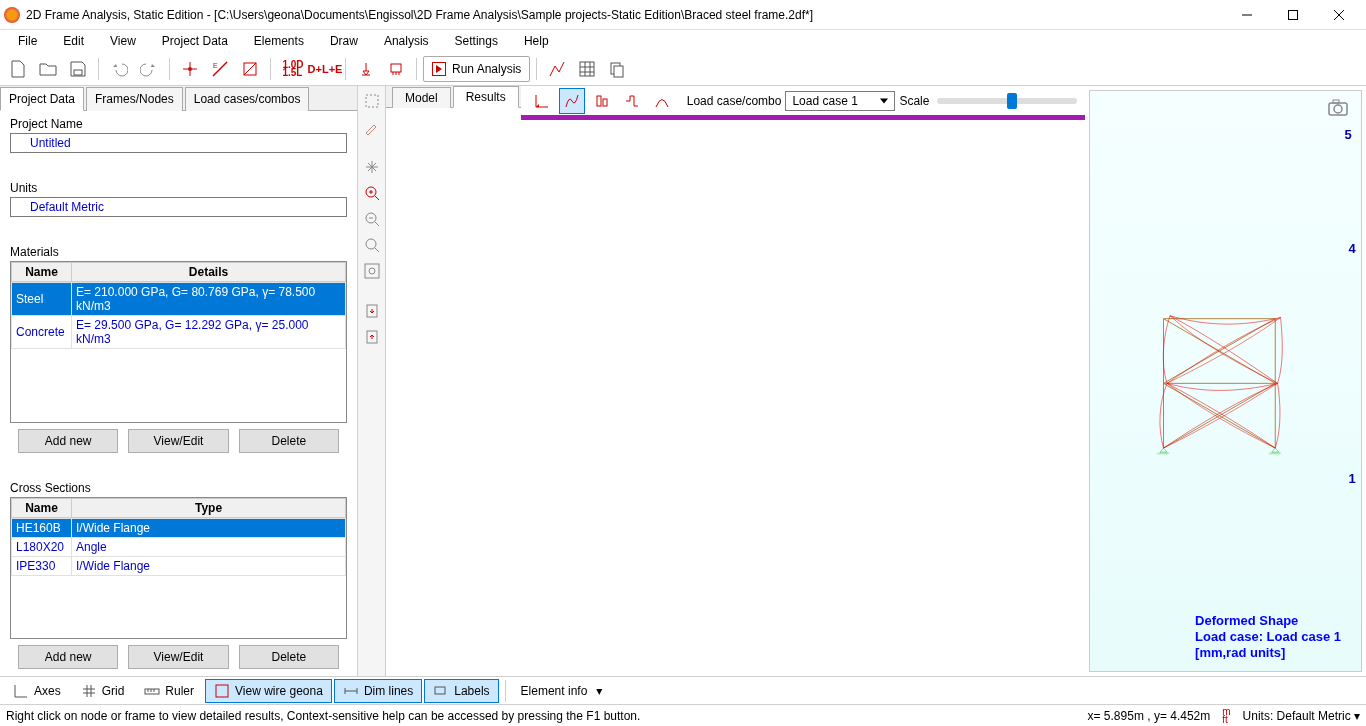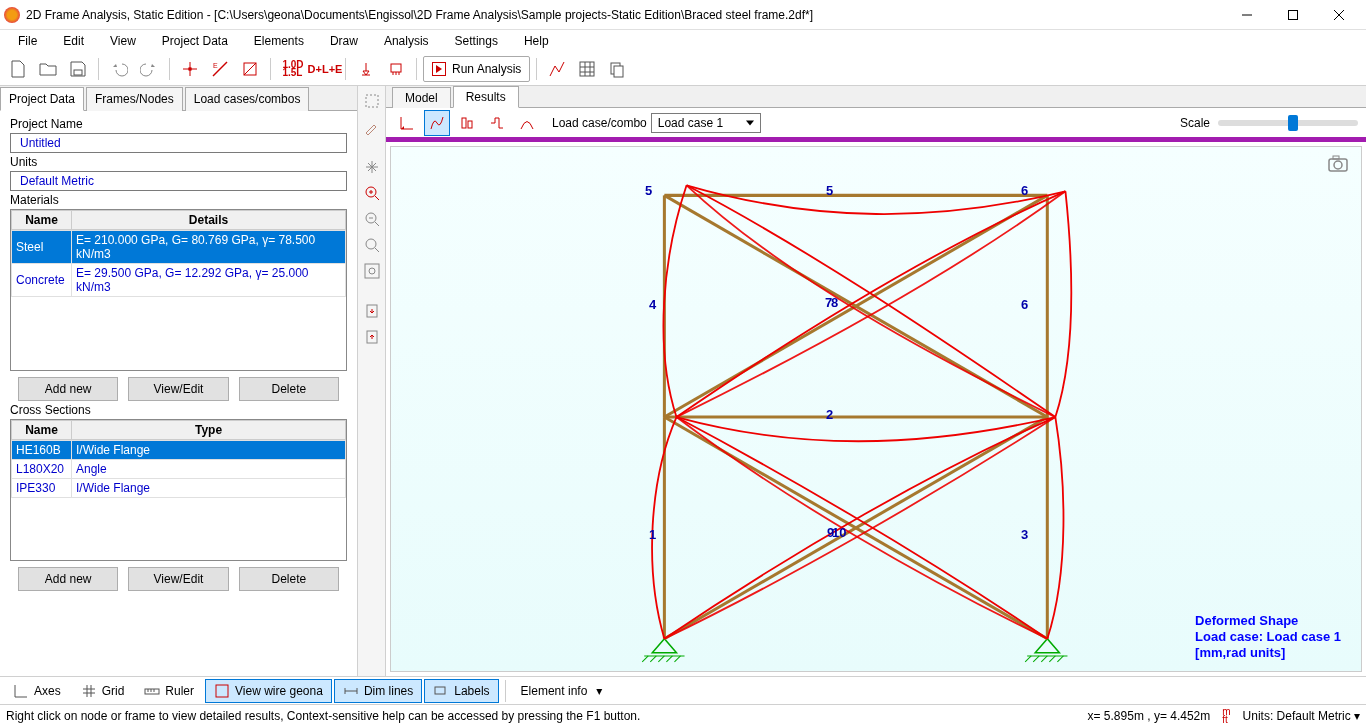--- a/index.html
+++ b/index.html
@@ -29,40 +29,40 @@
 
 .main { display:flex; height: calc(100% - 30px - 22px - 34px - 28px - 22px); }
 .leftpanel { width:358px; border-right:1px solid #d0d0d0; display:flex; flex-direction:column; }
 
 
 .ltabs { display:flex; border-bottom:1px solid #aaa; background:#f0f0f0; }
 .ltab { padding:4px 8px; font-size:12px; border:1px solid #aaa; border-bottom:none; background:#f5f5f5; cursor:pointer; position:relative; top:1px; margin-right:2px; }
 .ltab.active { background:#fff; border-bottom:1px solid #fff; }
 
 .lcontent { padding:6px 10px; overflow-y:auto; flex:1; }
-.fieldset { margin-bottom:2px; }
+.fieldset { margin-bottom:28px; }
 .fieldset .legend { font-size:12px; margin-bottom:2px; }
-.textin { width:100%; border:1px solid #7a7a7a; padding:2px 9px; color:#0000cc; font-size:12px; height:20px; }
+.textin { width:100%; border:1px solid #7a7a7a; padding:2px 19px; color:#0000cc; font-size:12px; height:20px; }
 
 .grid { border:1px solid #888; background:#fff; }
 .grid table { width:100%; border-collapse:collapse; }
 .grid th { background:#f0f0f0; border:1px solid #ccc; padding:2px 4px; font-weight:bold; font-size:12px; }
 .grid td { border:1px solid #e0e0e0; padding:2px 4px; font-size:12px; color:#0000cc; }
 .grid tr.sel td { background:#0078d7; color:#fff; }
 .grid .body { height:140px; overflow:auto; }
 
 .btnrow { display:flex; justify-content:space-between; margin-top:6px; gap:10px; padding:0 8px; }
 .btn { flex:1; padding:4px 6px; border:1px solid #adadad; background:#e1e1e1; cursor:pointer; text-align:center; font-size:12px; }
 
 
 .vstrip { width:28px; background:#f5f5f5; border-right:1px solid #d0d0d0; display:flex; flex-direction:column; align-items:center; padding-top:4px; gap:4px; }
 .vbtn { width:22px; height:22px; display:flex; align-items:center; justify-content:center; cursor:pointer; border:1px solid transparent; }
 
 
-.canvas-wrap { flex:1; display:flex; flex-direction:column; }
+.canvas-wrap { flex:1; display:flex; }
 .ctabs { display:flex; background:#f0f0f0; padding-left:6px; border-bottom:1px solid #aaa; height:22px; align-items:flex-end; }
 .ctab { padding:3px 12px; border:1px solid #aaa; border-bottom:none; background:#f5f5f5; cursor:pointer; margin-right:2px; font-size:12px; position:relative; top:1px; }
 .ctab.active { background:#fff; border-bottom:1px solid #fff; }
 
 .rtoolbar { height:34px; display:flex; align-items:center; padding:0 8px; gap:4px; border-bottom:5px solid #a21caf; }
 .rbtn { width:26px; height:26px; border:1px solid transparent; display:flex; align-items:center; justify-content:center; cursor:pointer; }
 .rbtn.active { border:1px solid #0078d7; background:#cce8ff; }
 .combo { border:1px solid #7a7a7a; padding:2px 22px 2px 6px; font-size:12px; min-width:110px; cursor:pointer; position:relative; }
 .combo::after { content:""; position:absolute; right:6px; top:50%; transform:translateY(-50%); border-left:4px solid transparent; border-right:4px solid transparent; border-top:5px solid #000; }
 .slider-wrap { margin-left:auto; display:flex; align-items:center; gap:8px; }

